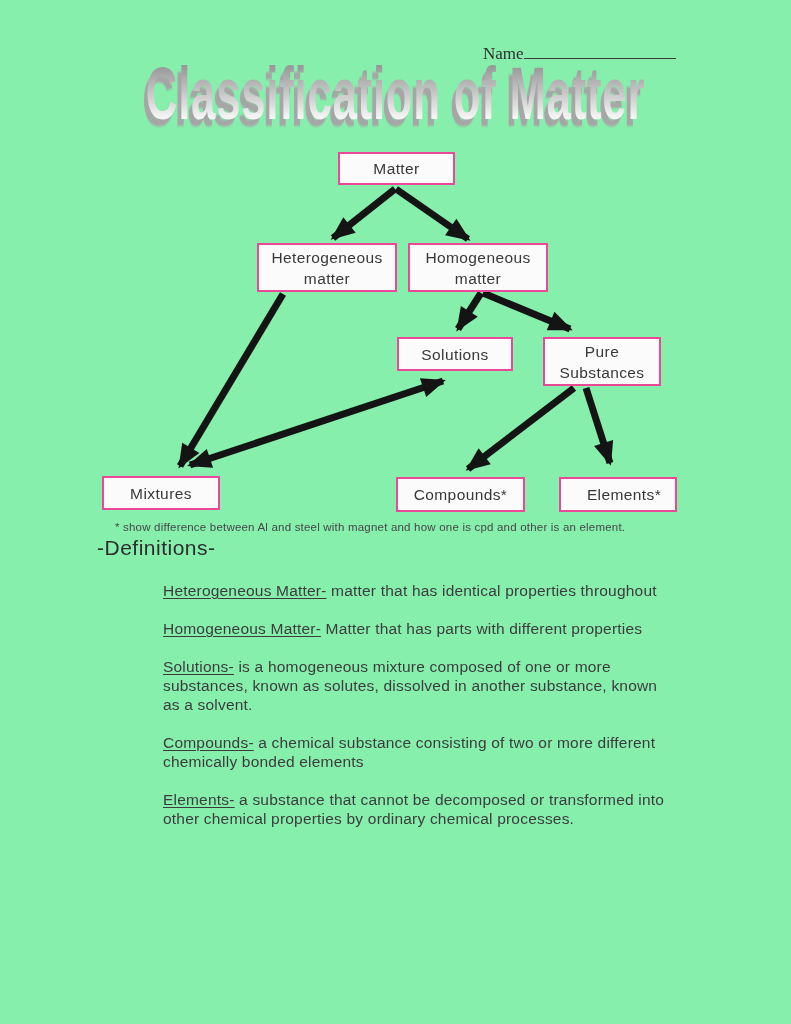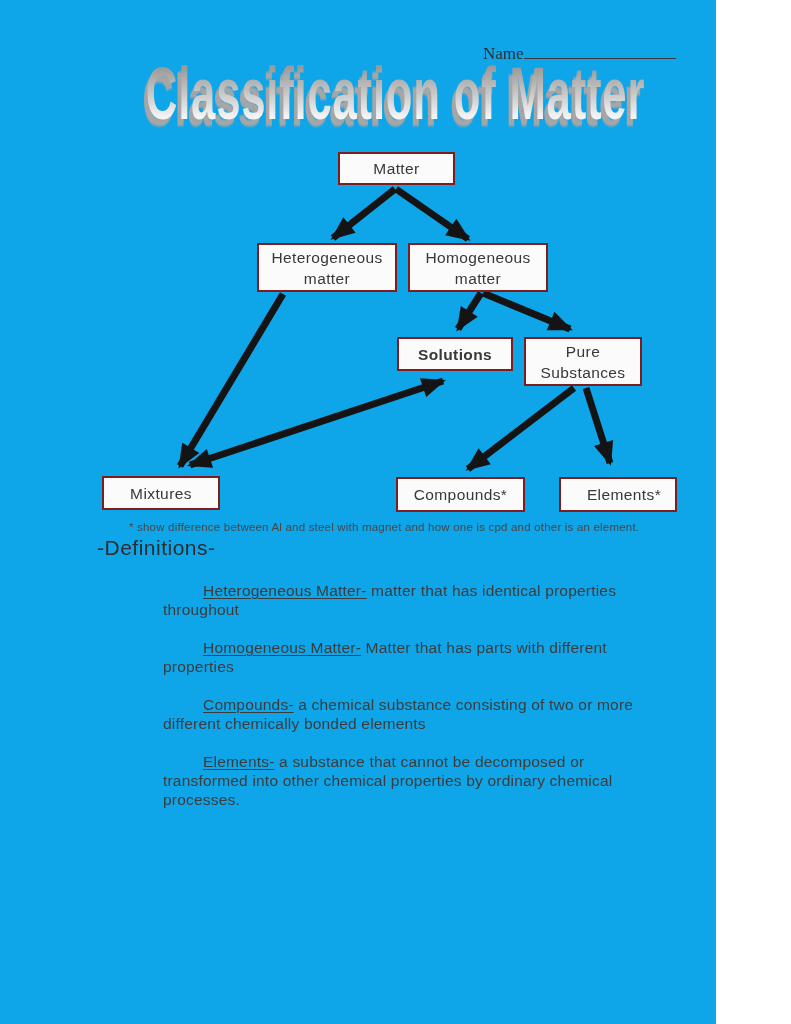--- a/index.html
+++ b/index.html
@@ -1,19 +1,19 @@
 <!DOCTYPE html>
 <html><head>
 <meta charset="utf-8">
 <style>
   html,body{margin:0;padding:0;}
   .page{
     position:relative;
-    width:716px;height:1024px;
-    background:#0ea5e9;
+    width:791px;height:1024px;
+    background:#86efac;
     font-family:"Liberation Sans", sans-serif;
     color:#3e3e3e;
     overflow:hidden;
   }
   
   .name-row{
     position:absolute; left:483px; top:44px;
     font-family:"Liberation Serif", serif;
     font-size:17px; color:#2f2f2f;
     white-space:nowrap;
@@ -47,57 +47,55 @@
       color:transparent;
       -webkit-text-fill-color:transparent;
     }
   }
   
   .arrows{ position:absolute; left:0; top:0; pointer-events:none; }
   .arrows line{ stroke:#141414; stroke-width:7; }
   .node{
     position:absolute;
     background:#fbfbfb;
-    border:2px solid #7f1d1d;
+    border:2px solid #ec4899;
     display:flex; align-items:center; justify-content:center;
     text-align:center;
     font-size:15.5px; letter-spacing:0.4px; line-height:21px;
     color:#383838;
     box-sizing:border-box;
     padding:0 4px;
   }
   #n-matter      { left:338px; top:152px; width:117px; height:33px; }
   #n-hetero      { left:257px; top:243px; width:140px; height:49px; }
   #n-homo        { left:408px; top:243px; width:140px; height:49px; }
-  #n-solutions   { left:397px; top:337px; width:116px; height:34px;font-weight:bold; }
-  #n-pure        { left:524px; top:337px; width:118px; height:49px; }
+  #n-solutions   { left:397px; top:337px; width:116px; height:34px; }
+  #n-pure        { left:543px; top:337px; width:118px; height:49px; }
   #n-mixtures    { left:102px; top:476px; width:118px; height:34px; }
   #n-compounds   { left:396px; top:477px; width:129px; height:35px; }
   #n-elements    { left:559px; top:477px; width:118px; height:35px;padding-left:16px; }
   
   .footnote{
     position:absolute; left:115px; top:521px;
     font-size:11.5px; letter-spacing:0.2px; color:#474747;
     white-space:nowrap;
-    margin-left:14px;
   }
   .def-heading{
     position:absolute; left:97px; top:536px;
     font-size:21px; letter-spacing:0.5px; color:#2d2d2d;
   }
   .def-list{
     position:absolute; left:163px; top:581px; width:505px;
     font-size:15.5px; line-height:19px; letter-spacing:0.2px; color:#3c3c3c;
   }
   .def-item{ margin:0 0 19px 0; }
   .def-term{
     text-decoration:underline;
     text-decoration-thickness:1px;
     text-underline-offset:2px;
-    margin-left:40px;
   }
 </style>
 </head>
 <body>
 
 <div class="page">
 
   <div class="name-row">
     <span>Name</span><span class="name-line"></span>
   </div>
@@ -141,20 +139,24 @@
   <div class="def-list">
     <p class="def-item">
       <span class="def-term">Heterogeneous Matter-</span>
       <span class="def-text">matter that has identical properties throughout</span>
     </p>
     <p class="def-item">
       <span class="def-term">Homogeneous Matter-</span>
       <span class="def-text">Matter that has parts with different properties</span>
     </p>
     <p class="def-item">
+      <span class="def-term">Solutions-</span>
+      <span class="def-text">is a homogeneous mixture composed of one or more substances, known as solutes, dissolved in another substance, known as a solvent.</span>
+    </p>
+    <p class="def-item">
       <span class="def-term">Compounds-</span>
       <span class="def-text">a chemical substance consisting of two or more different chemically bonded elements</span>
     </p>
     <p class="def-item">
       <span class="def-term">Elements-</span>
       <span class="def-text">a substance that cannot be decomposed or transformed into other chemical properties by ordinary chemical processes.</span>
     </p>
   </div>
 
 </div>

